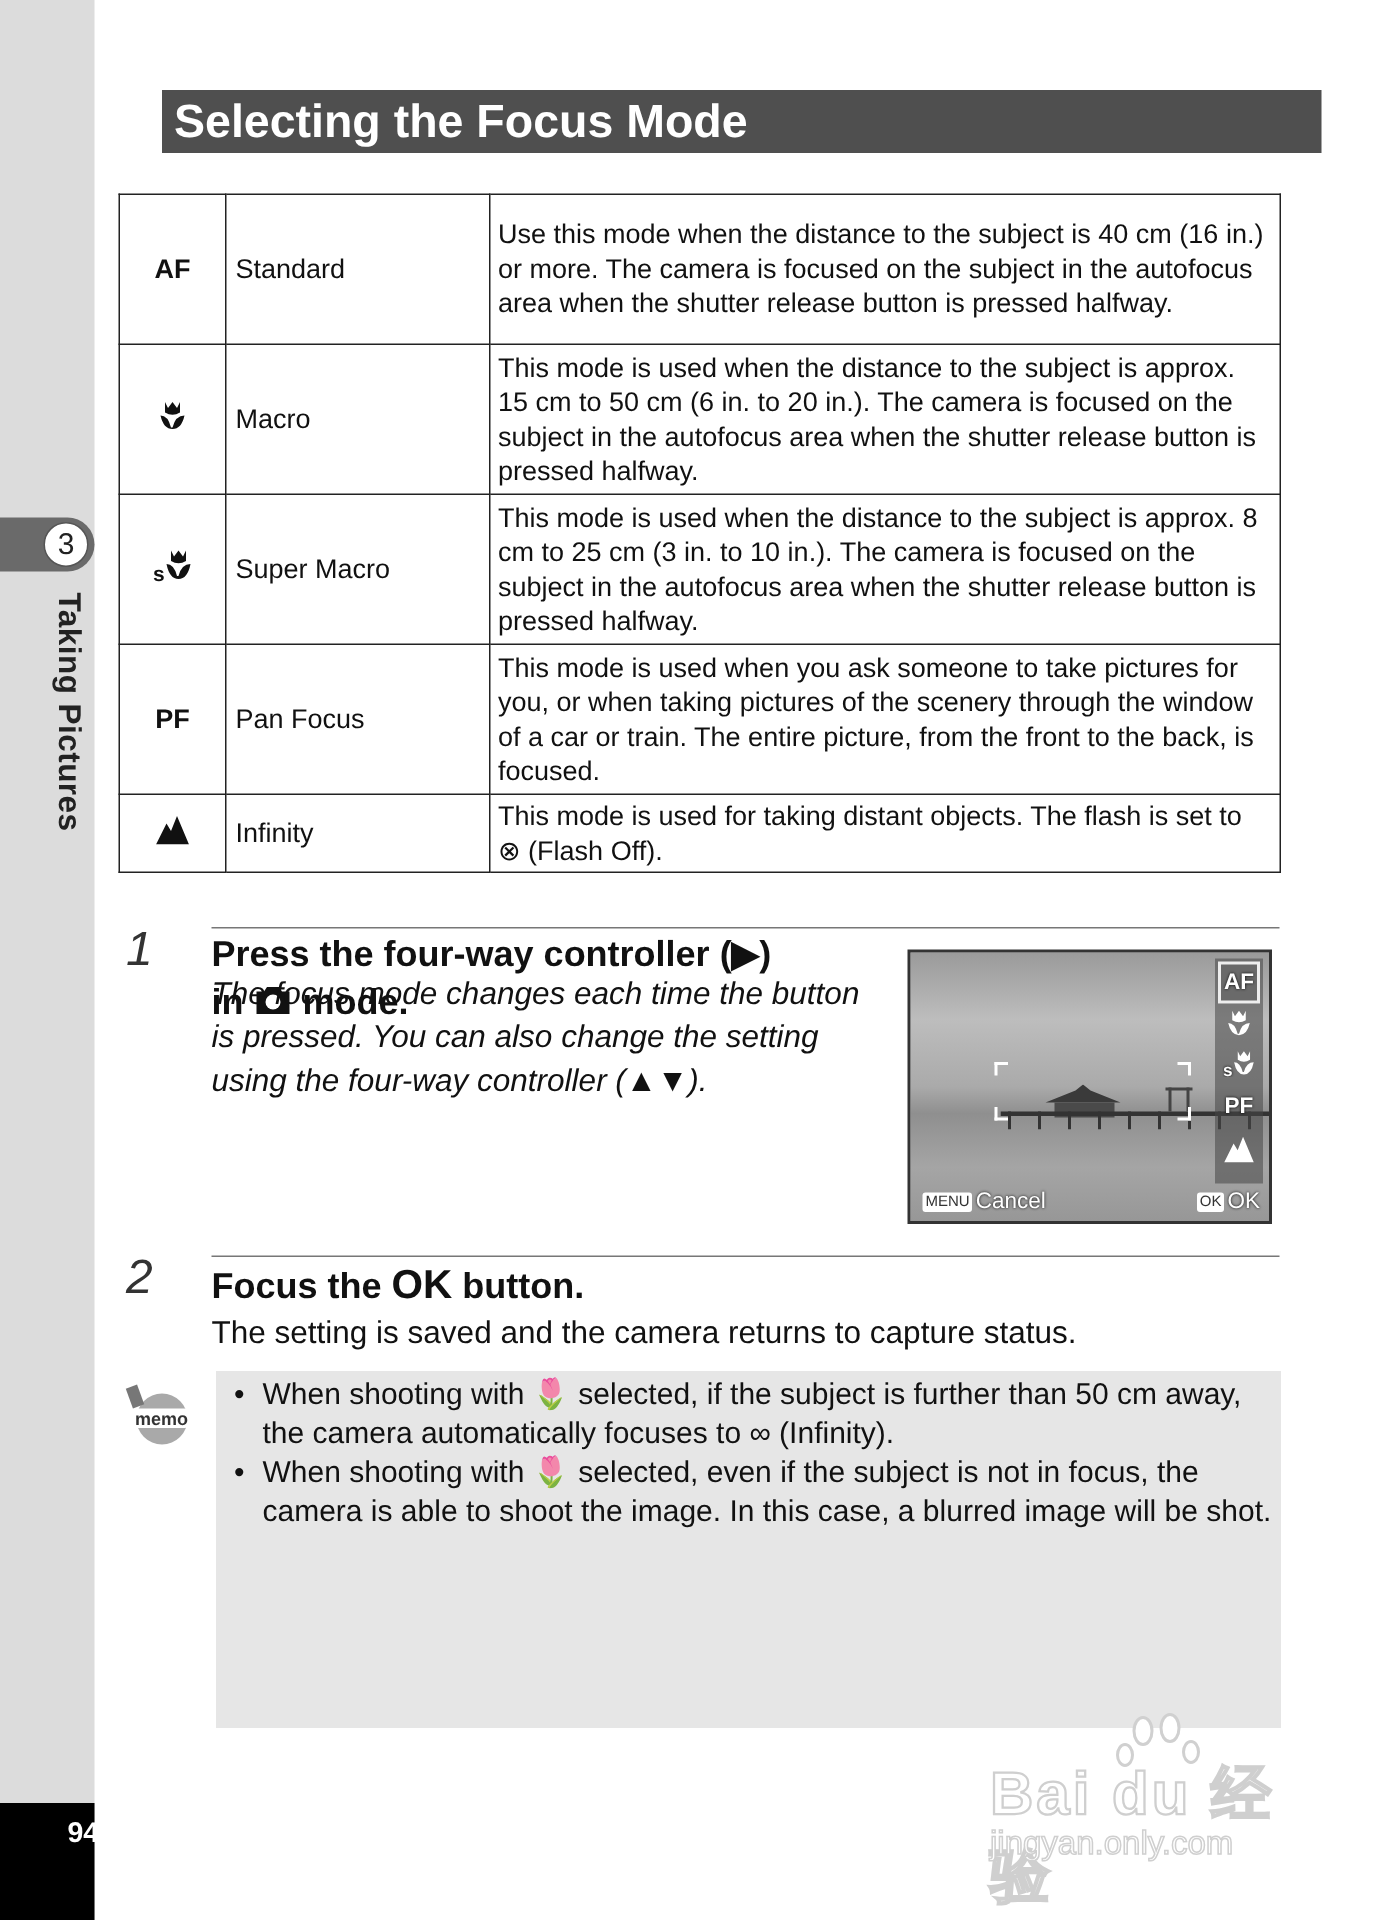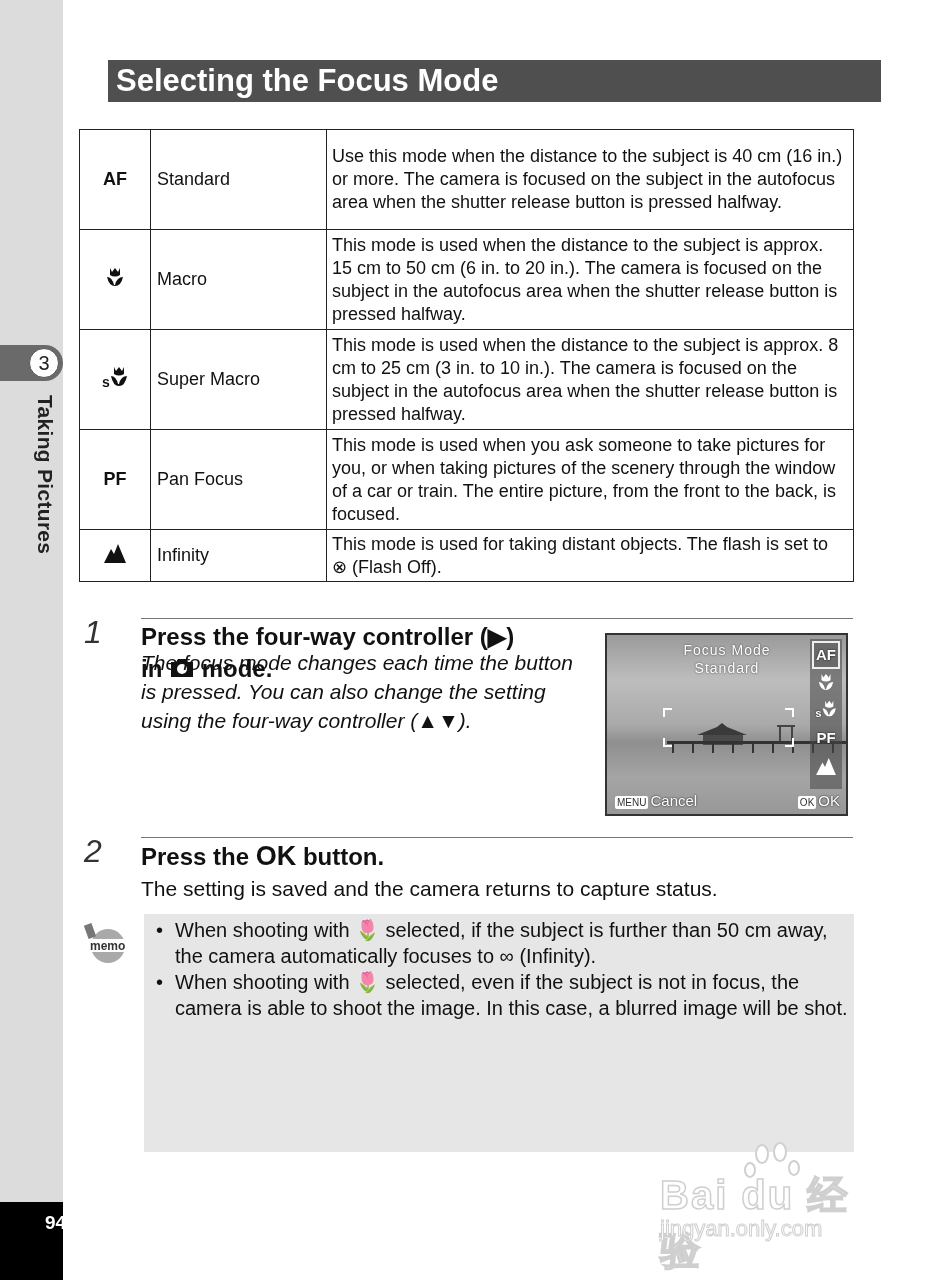--- a/index.html
+++ b/index.html
@@ -121,24 +121,20 @@
     <svg width="26" height="22" viewBox="0 0 26 22" style="vertical-align:-2px">
         <path d="M2 5 H7 L9 2 H17 L19 5 H24 V20 H2 Z" fill="#111"></path>
         <circle cx="13" cy="12" r="5" fill="#fff"></circle>
       </svg>
     <span>mode.</span>
   </div>
 </div>
 <div class="step-body" style="top:648px;width:450px;font-style:italic;">The focus mode changes each time the button is pressed. You can also change the setting using the four-way controller (▲▼).</div>
 
 <div class="lcd">
-  <div class="lcd-title">
-    <div>Focus Mode</div>
-    <div>Standard</div>
-  </div>
   <svg class="pier" viewBox="0 0 180 30">
     <path d="M30 12 L50 4 L55 0 L60 4 L80 12 Z" fill="#3a3a3a"></path>
     <rect x="36" y="12" width="40" height="10" fill="#4a4a4a"></rect>
     <rect x="0" y="18" width="180" height="3" fill="#333"></rect>
     <g fill="#333">
         <rect x="5" y="18" width="2" height="12"></rect>
         <rect x="25" y="18" width="2" height="12"></rect>
         <rect x="45" y="18" width="2" height="12"></rect>
         <rect x="65" y="18" width="2" height="12"></rect>
         <rect x="85" y="18" width="2" height="12"></rect>
@@ -180,21 +176,21 @@
     <span class="key">MENU</span><span>Cancel</span>
   </div>
   <div class="lcd-foot" style="right:6px;">
     <span class="key">OK</span><span>OK</span>
   </div>
 </div>
 
 <div class="step-rule" style="top:837px;width:712px;"></div>
 <div class="step-num" style="top:833px;">2</div>
 <div class="step-head" style="top:840px;">
-  <span>Press the</span>
+  <span>Focus the</span>
   <span style="font-size:27px">OK</span>
   <span>button.</span>
 </div>
 <div class="step-body" style="top:874px;width:700px;">The setting is saved and the camera returns to capture status.</div>
 
 <svg class="memo-icon" viewBox="0 0 46 42">
   <circle cx="26" cy="24" r="17" fill="#a9a9a9"></circle>
   <rect x="4" y="2" width="8" height="14" fill="#777" transform="rotate(-20 8 9)"></rect>
   <rect x="6" y="17" width="38" height="13" rx="3" fill="#fff"></rect>
   <text x="8" y="28" font-family="Liberation Sans, sans-serif" font-size="12" font-weight="bold" fill="#333">memo</text>

